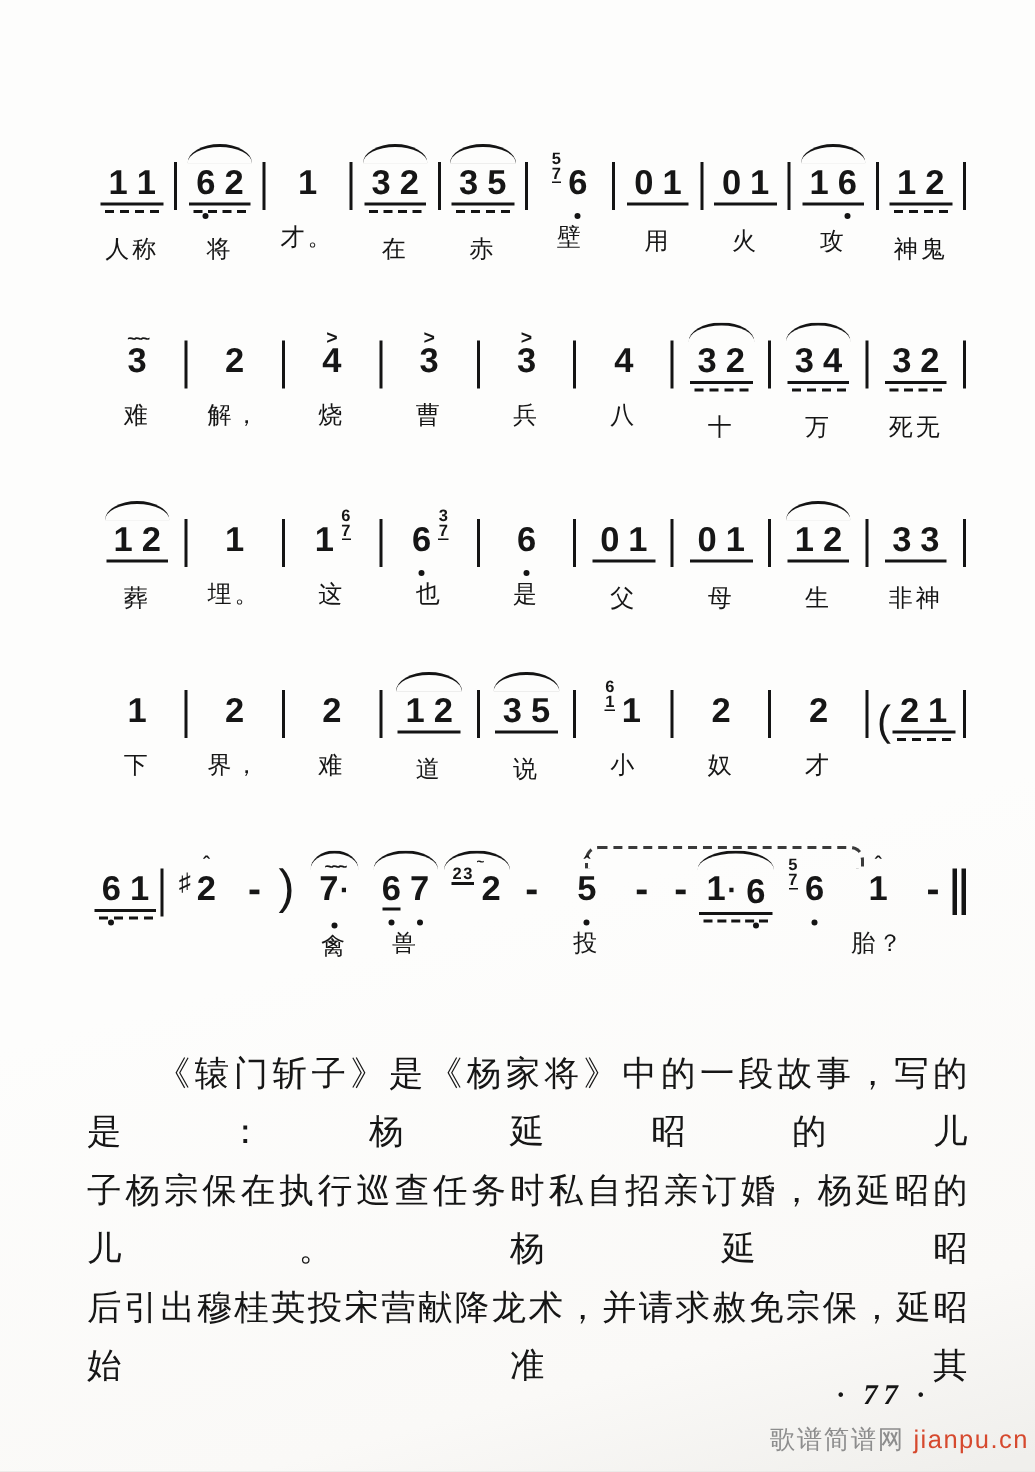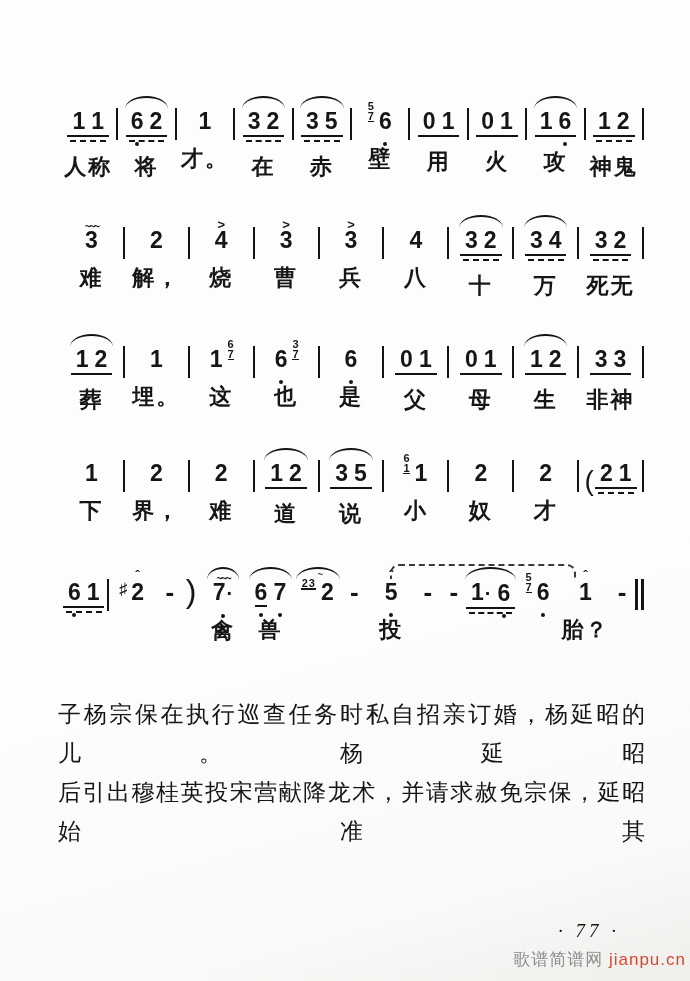--- a/index.html
+++ b/index.html
@@ -38,40 +38,40 @@
   .orn-hat{top:-16px;font-size:13px;}
   .sharp{font-size:16px;font-weight:700;position:relative;top:-7px;margin-right:1px;}
   .grace{display:inline-flex;flex-direction:column;align-items:center;
          font-size:11px;line-height:10px;font-weight:700;
          transform:translateY(-12px);margin:0 2px;}
   .grace .glast{border-bottom:1px solid #141414;}
   .grace.gh{flex-direction:row;gap:1px;border-bottom:2px solid #141414;
             transform:translateY(-15px);position:relative;padding:0 1px;}
   .grace.gh .glast{border-bottom:none;}
   .gorn{position:absolute;top:-9px;right:-7px;font-size:9px;}
-  .lyric{margin-top:11px;font-size:22px;font-weight:700;letter-spacing:2px;
+  .lyric{margin-top:11px;font-size:16px;font-weight:400;letter-spacing:2px;
          height:28px;line-height:28px;white-space:nowrap;}
   .lyric:empty::after{content:"\00a0";}
   .bar{width:2px;height:32px;background:#141414;margin-top:16px;flex:0 0 2px;}
   .endbar{display:flex;gap:3px;margin-top:16px;flex:0 0 auto;}
   .endbar i{display:block;width:3px;height:31px;background:#141414;}
   .durdash{font-size:26px;font-weight:700;line-height:26px;margin-top:16px;}
   .bigparen{font-size:32px;font-weight:400;line-height:32px;margin-top:12px;}
   .preparen{font-size:28px;font-weight:400;margin-right:1px;position:relative;top:3px;}
   .dashedarc{position:absolute;top:1px;left:56.5%;width:31%;height:13px;
              border:2px dashed #3a3a3a;border-bottom:none;border-radius:9px 9px 0 0;}
   
   #paragraph{margin-top:42px;font-size:23px;line-height:39px;
              letter-spacing:1px;font-weight:500;}
   .para-line{text-align:justify;text-align-last:justify;}
   .para-line.first{text-indent:2em;}
   
   .pagenum{position:absolute;top:920px;right:70px;
            font-family:"Liberation Serif","DejaVu Serif",serif;
-           font-style:italic;font-weight:400;font-size:19px;letter-spacing:4px;}
+           font-style:italic;font-weight:700;font-size:19px;letter-spacing:4px;}
   .watermark{position:absolute;top:948px;right:4px;font-size:17px;letter-spacing:1px;}
   .wm-gray{color:#8d8d8d;margin-left:11px;}
   .wm-red{color:#d6492e;}
 </style>
 </head>
 <body>
 
 <div class="sheet">
 
   <div id="score">
@@ -774,20 +774,21 @@
           <div class="lyric"></div>
         </div>
         <div class="endbar">
           <i></i>
           <i></i>
         </div>
       </div>
     </div>
 
   <div id="paragraph">
+    <div class="para-line first">《辕门斩子》是《杨家将》中的一段故事，写的是：杨延昭的儿</div>
     <div class="para-line">子杨宗保在执行巡查任务时私自招亲订婚，杨延昭的儿。杨延昭</div>
     <div class="para-line">后引出穆桂英投宋营献降龙术，并请求赦免宗保，延昭始准其</div>
 
   </div>
 
   <div class="pagenum">· 77 ·</div>
 
   <div class="watermark">
     <span class="wm-gray">歌谱简谱网</span>
     <span class="wm-red">jianpu.cn</span>

